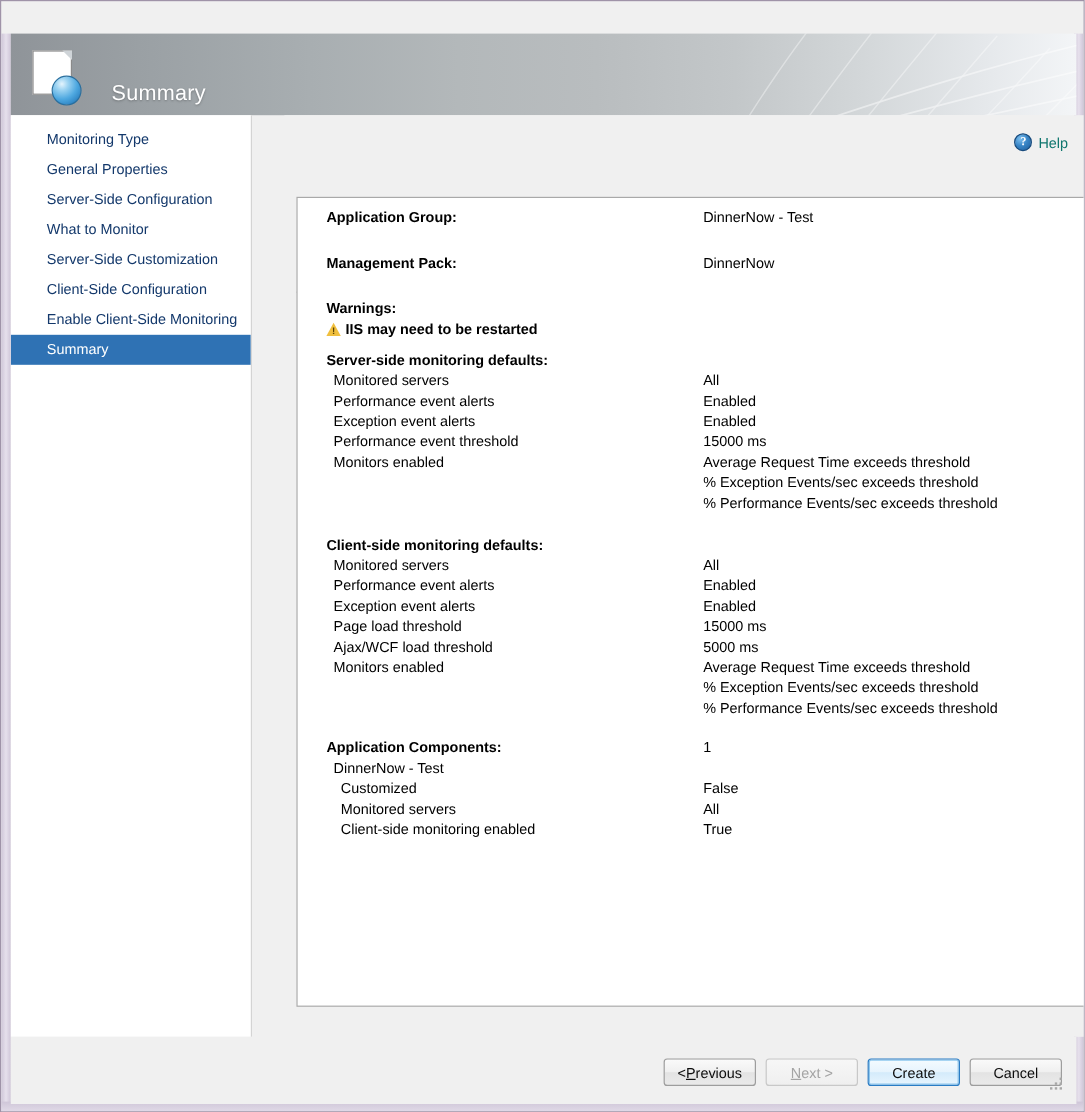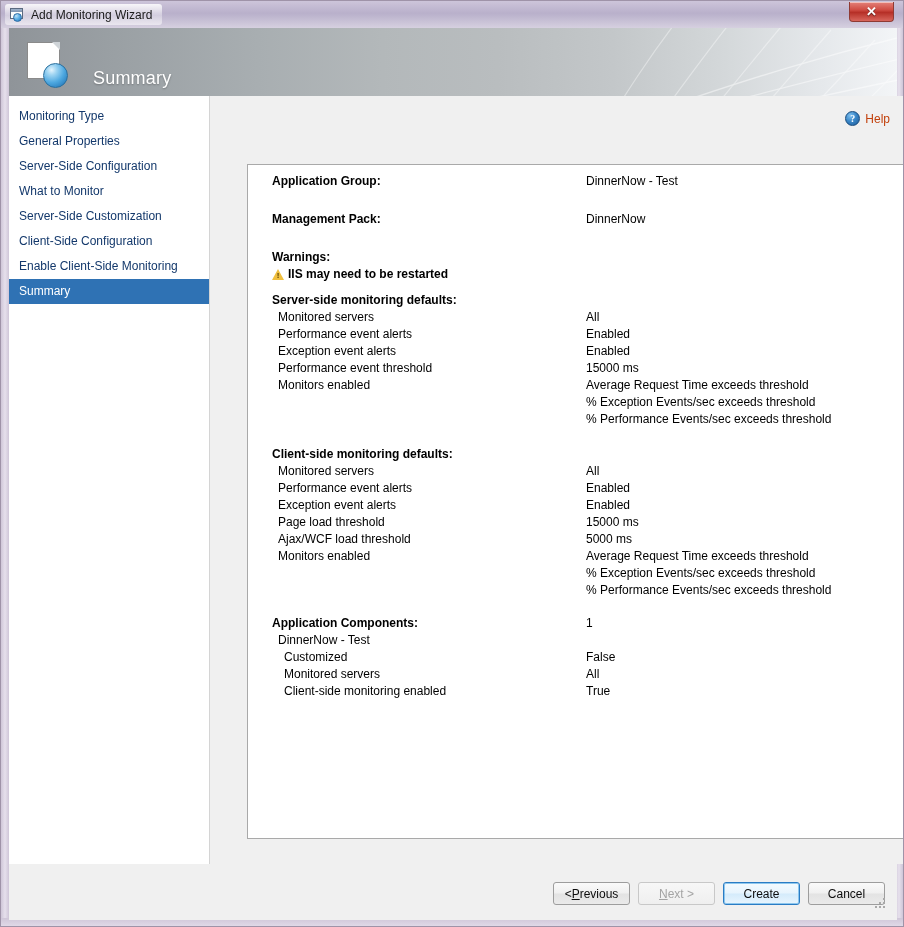--- a/index.html
+++ b/index.html
@@ -166,21 +166,21 @@
     height: 768px;
     background: #ffffff;
     border-right: 1px solid #d4d4d4;
     box-sizing: border-box;
     padding-top: 8px;
     overflow: hidden;
   }
   .nav-item {
     height: 25px;
     line-height: 25px;
-    padding-left: 10px;
+    padding-left: 30px;
     font-size: 12px;
     color: #13386b;
     white-space: nowrap;
     cursor: default;
   }
   .nav-item.selected {
     background: #2f72b4;
     color: #ffffff;
     margin-right: 0;
   }
@@ -213,21 +213,21 @@
   }
   .help-icon span {
     color: #ffffff;
     font-size: 10px;
     font-weight: bold;
     line-height: 1;
     font-family: "Liberation Serif", serif;
   }
   .help-text {
     font-size: 12px;
-    color: #c2410c;
+    color: #0f766e;
   }
 
   .page-heading {
     position: absolute;
     left: 10px; top: 127px;
     width: 250px;
     font-size: 12px;
     font-weight: bold;
     color: #111111;
     padding-bottom: 5px;
@@ -354,32 +354,20 @@
     position: absolute;
     width: 2px; height: 2px;
     background: #a8a8a8;
   }
 </style>
 </head>
 <body>
 
 <div class="window">
 
-  <div class="titlebar">
-    <div class="titlebar-inner">
-      <div class="title-icon">
-        <div class="win"></div>
-        <div class="ball"></div>
-      </div>
-      <div class="title-text">Add Monitoring Wizard</div>
-    </div>
-    <div class="close-btn">
-      <span class="close-glyph">✕</span>
-    </div>
-  </div>
 
   <div class="frame-left"></div>
   <div class="frame-right"></div>
   <div class="frame-bottom"></div>
 
   <div class="banner">
     <svg class="mesh" viewBox="0 0 380 150" preserveAspectRatio="none">
       <g fill="none" stroke="#ffffff" stroke-width="1.4" opacity="0.85">
         <path d="M-20 150 C 90 120, 200 70, 400 26"></path>
         <path d="M-20 150 C 100 128, 215 88, 400 48"></path>

